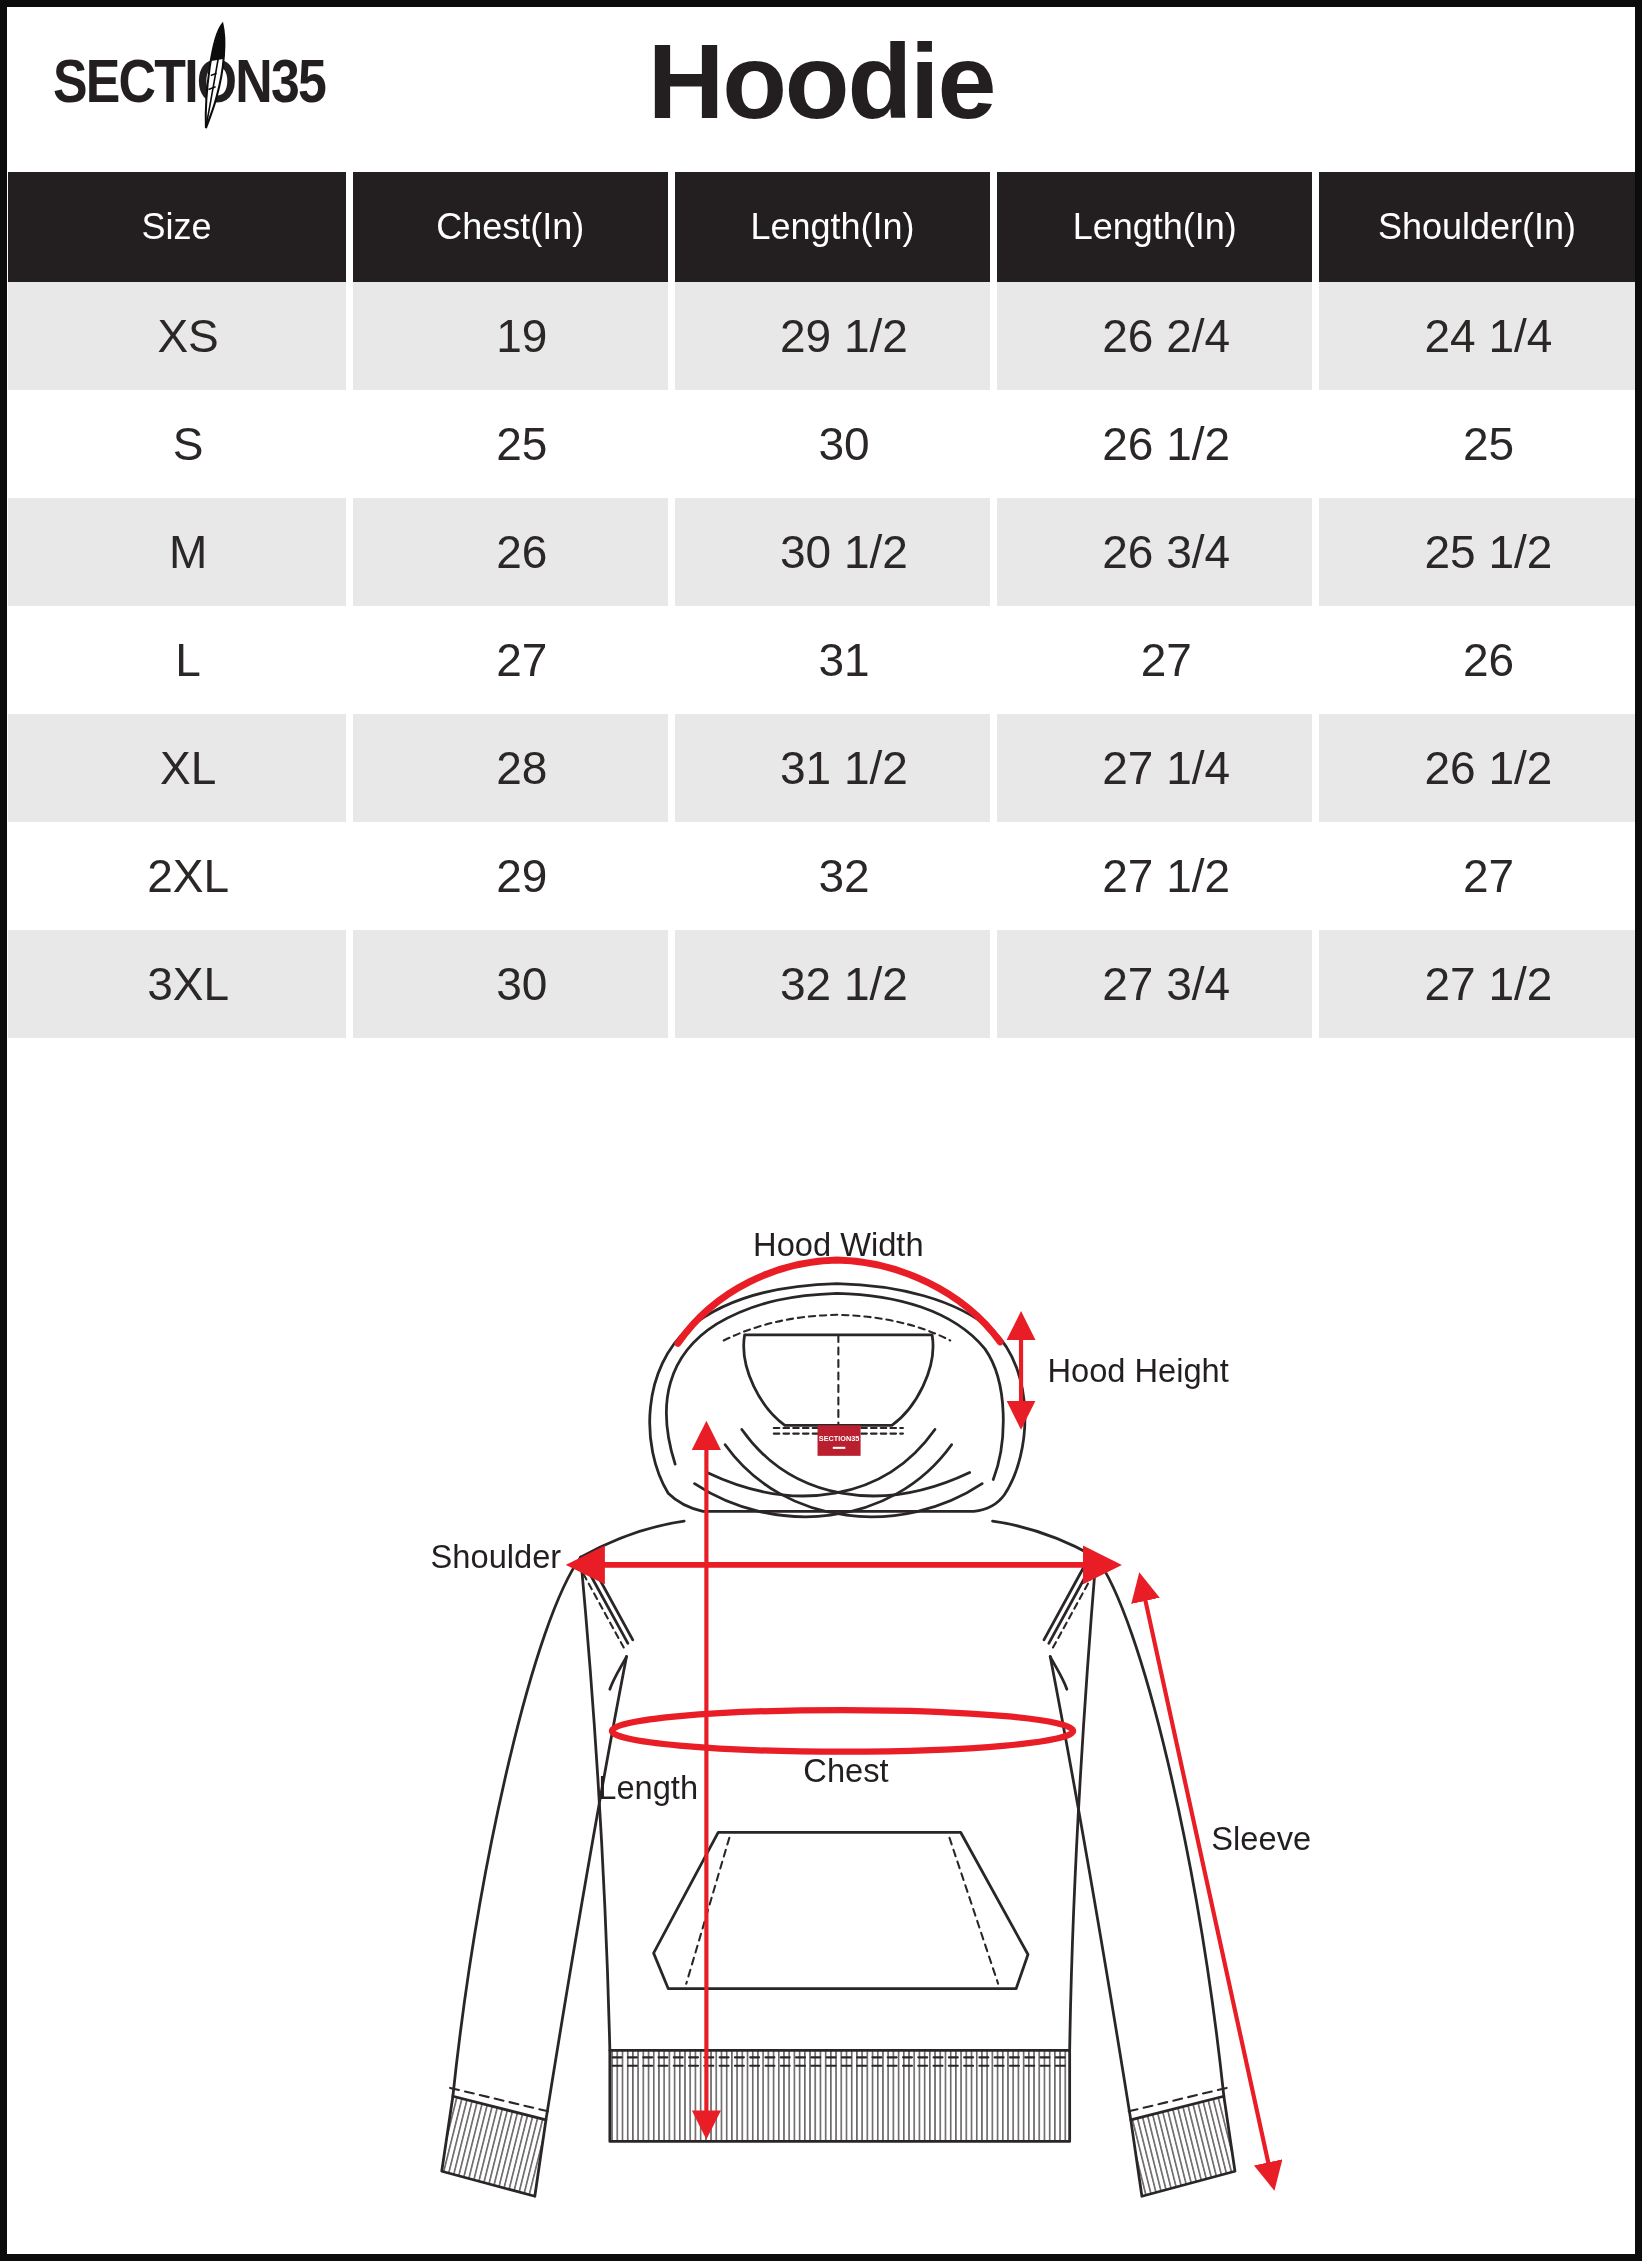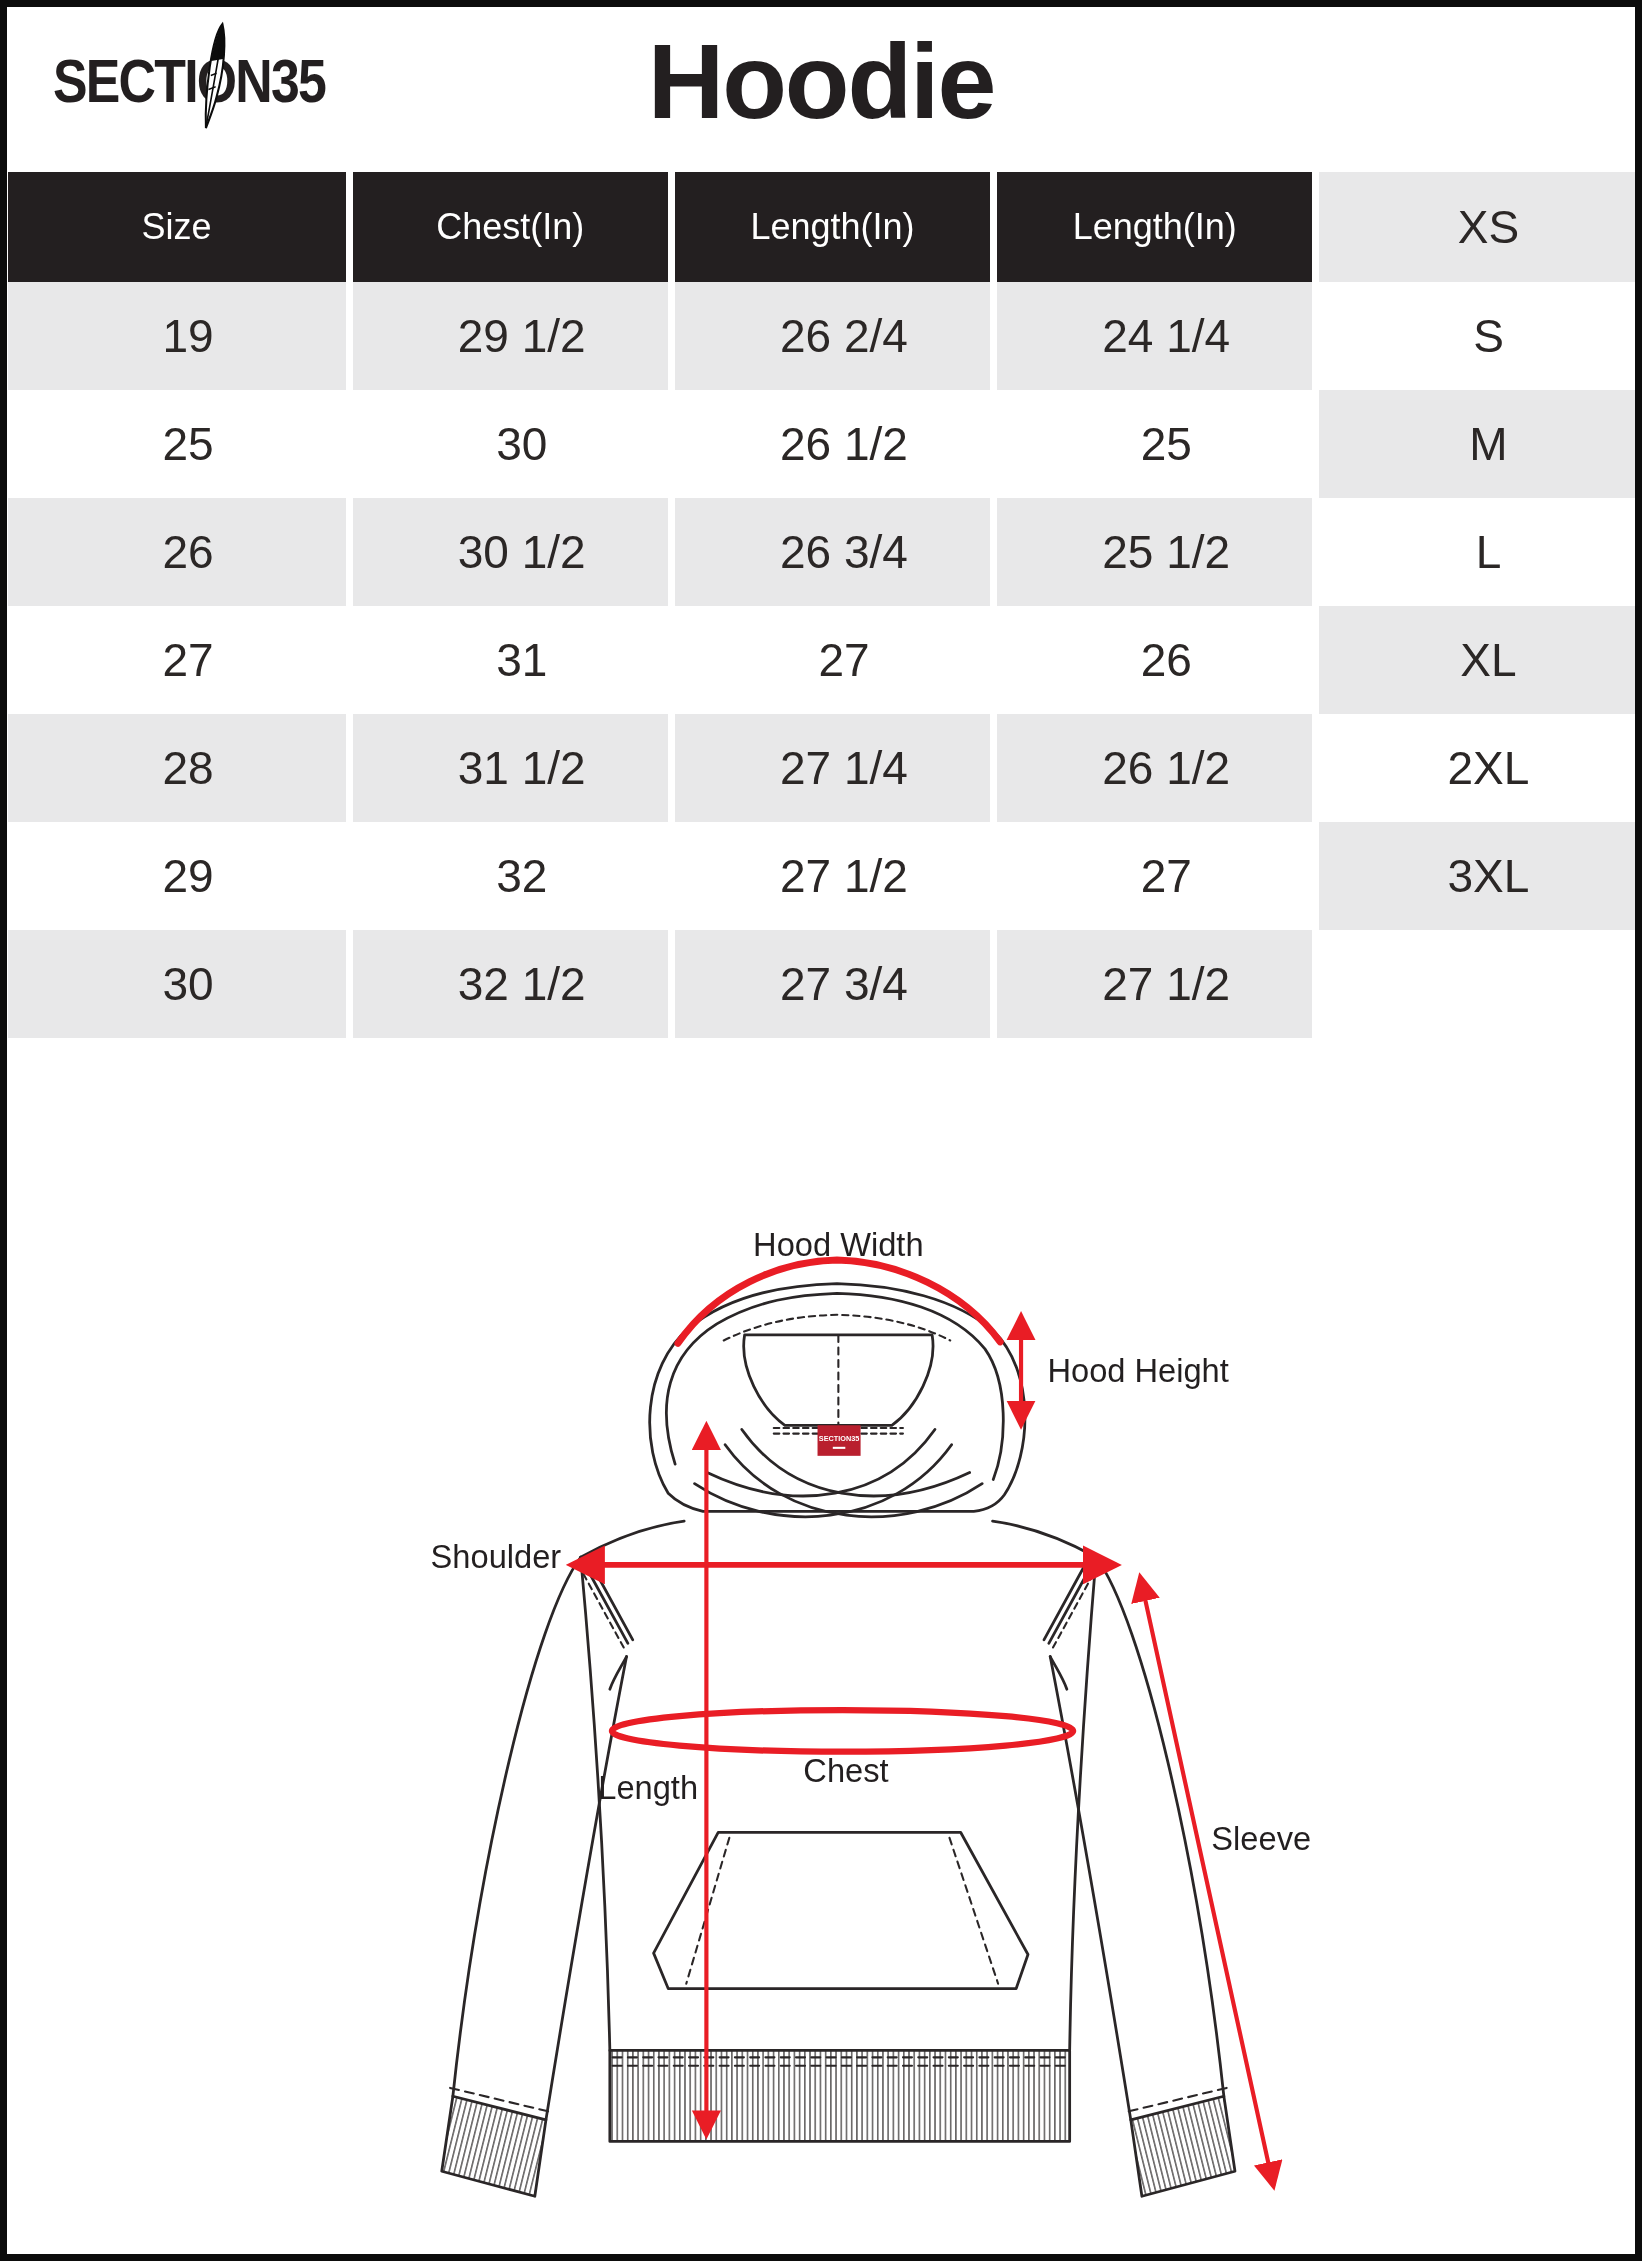--- a/index.html
+++ b/index.html
@@ -67,20 +67,21 @@
       </svg></span>
       <span>N35</span>
   </div>
   <div class="page-title">Hoodie</div>
 
   <div class="size-table">
     <div class="cell head">Size</div>
     <div class="cell head">Chest(In)</div>
     <div class="cell head">Length(In)</div>
     <div class="cell head">Length(In)</div>
+    <div class="cell head">Shoulder(In)</div>
 
     <div class="cell body odd">XS</div>
     <div class="cell body odd">19</div>
     <div class="cell body odd">29 1/2</div>
     <div class="cell body odd">26 2/4</div>
     <div class="cell body odd">24 1/4</div>
 
     <div class="cell body even">S</div>
     <div class="cell body even">25</div>
     <div class="cell body even">30</div>

